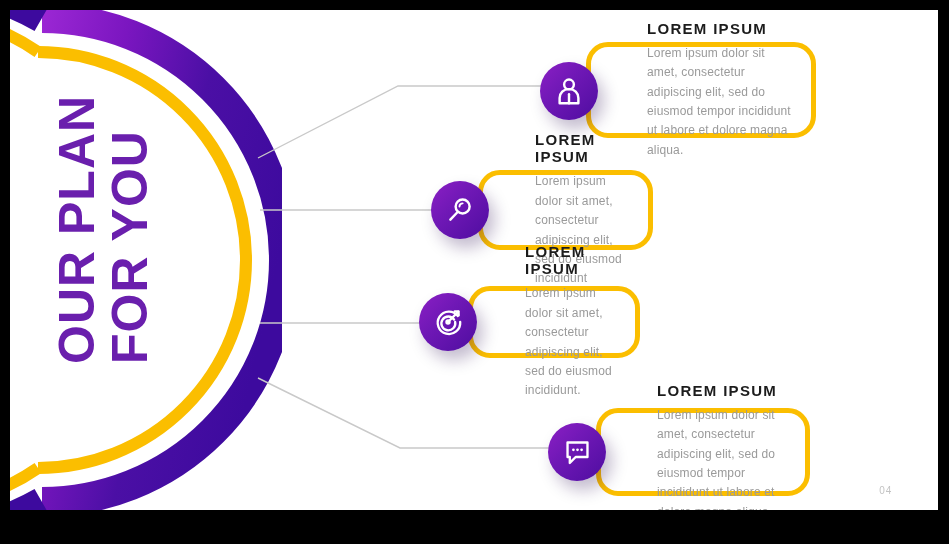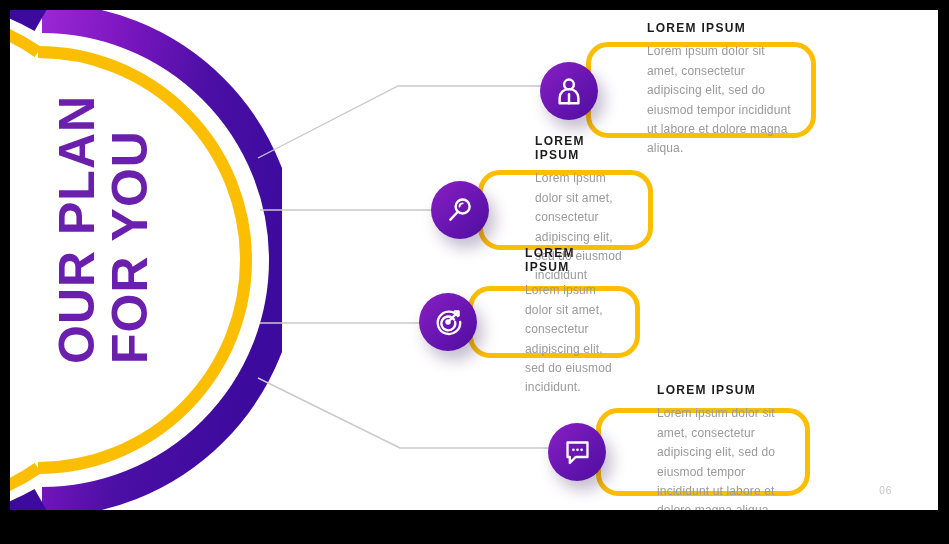--- a/index.html
+++ b/index.html
@@ -74,21 +74,21 @@
     position: absolute;
     background: #ffffff;
     border: 5px solid #FBBE00;
     border-radius: 22px;
     display: flex;
     align-items: center;
   }
   .card-inner { padding: 4px 18px 4px 0; }
 
   .card-title {
-    font-size: 12px;
+    font-size: 15px;
     font-weight: bold;
     letter-spacing: 1.3px;
     color: #1c1c1c;
     margin-bottom: 7px;
   }
   .card-body {
     font-size: 12px;
     line-height: 1.62;
     letter-spacing: 0.15px;
     color: #9a9a9a;
@@ -227,15 +227,15 @@
     <div class="icon-badge" style="left:538px; top:413px; width:58px; height:58px;">
       <svg width="29" height="29" viewBox="0 0 32 32" fill="none" stroke="#ffffff" stroke-width="2.6" stroke-linejoin="round">
         <path d="M5 5 h22 v16 h-13 l-6.5 6.5 V21 H5 Z"></path>
         <circle cx="11.5" cy="13" r="1.5" fill="#ffffff" stroke="none"></circle>
         <circle cx="16" cy="13" r="1.5" fill="#ffffff" stroke="none"></circle>
         <circle cx="20.5" cy="13" r="1.5" fill="#ffffff" stroke="none"></circle>
       </svg>
     </div>
   </div>
 
-  <div id="page-number">06</div>
+  <div id="page-number">04</div>
 
 </div>
 
 </body></html>

